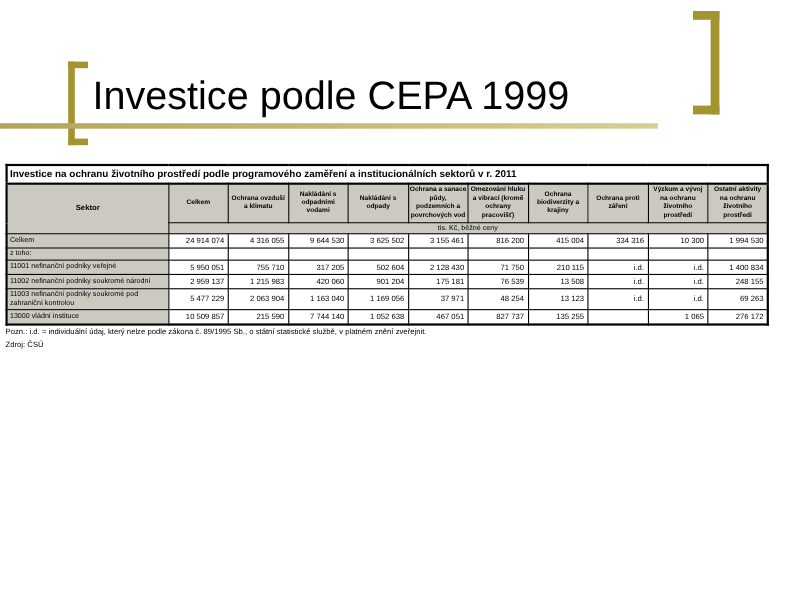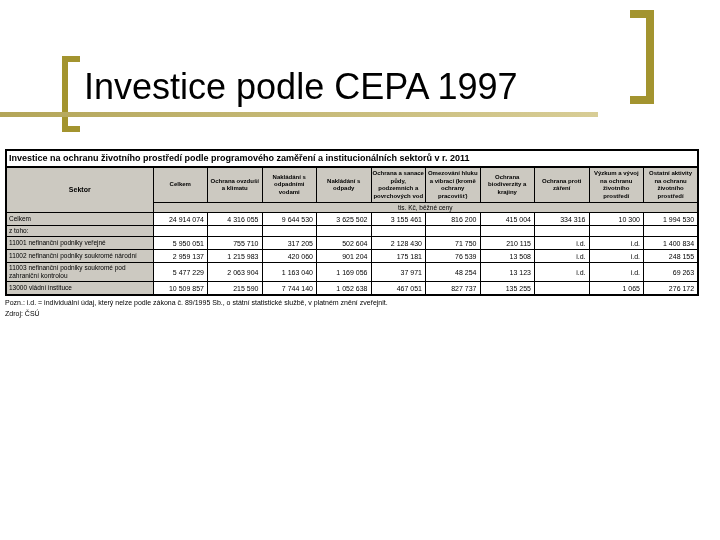--- a/index.html
+++ b/index.html
@@ -96,21 +96,21 @@
 
   .footnote { font-size: 7px; margin-top: 3px; }
   .source   { font-size: 7px; margin-top: 4px; }
 </style>
 </head>
 <body>
 
 <div class="bracket-left"></div>
 <div class="bracket-right"></div>
 <div class="band"></div>
-<h1 class="title">Investice podle CEPA 1997</h1>
+<h1 class="title">Investice podle CEPA 1999</h1>
 
 <div class="table-area">
   <table class="invtable">
     <colgroup>
       <col style="width:147px">
       <col style="width:54.5px">
         <col style="width:54.5px">
         <col style="width:54.5px">
         <col style="width:54.5px">
       <col style="width:54.5px">

